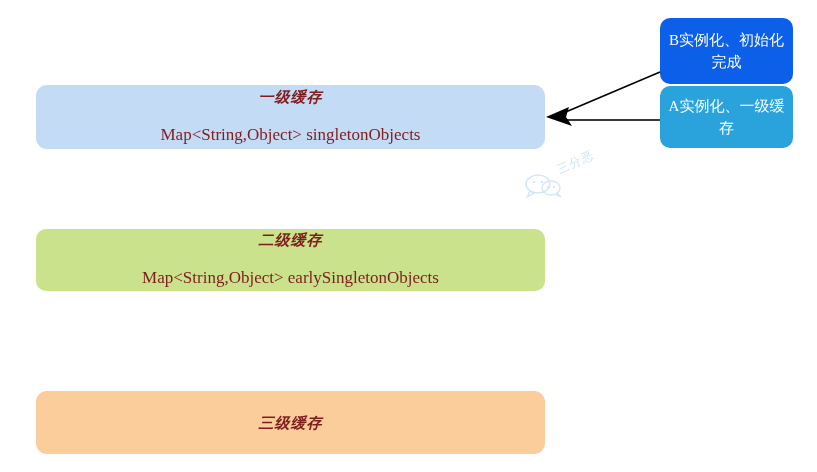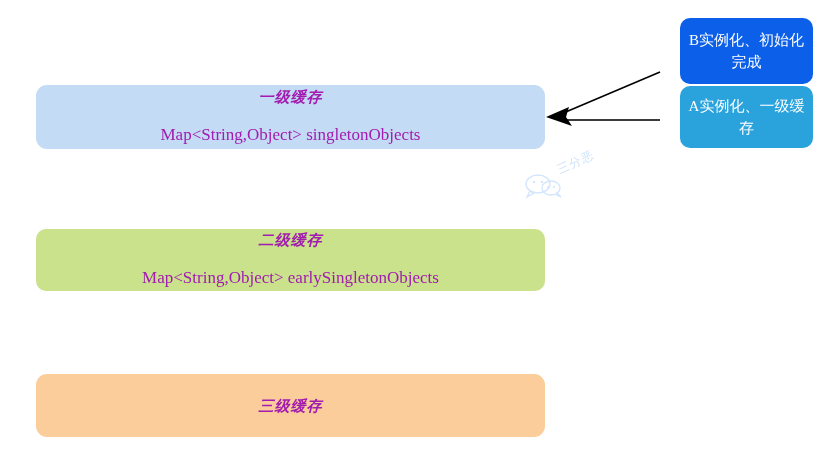--- a/index.html
+++ b/index.html
@@ -22,21 +22,21 @@
   .cache-box {
     position: absolute;
     left: 36px;
     width: 509px;
     border-radius: 11px;
     box-sizing: border-box;
     display: flex;
     flex-direction: column;
     align-items: center;
     justify-content: center;
-    color: #a21caf;
+    color: #7f1d1d;
     text-align: center;
   }
   .cache-title {
     font-family: "Liberation Serif", "DejaVu Serif", serif;
     font-weight: bold;
     font-style: italic;
     font-size: 15px;
     line-height: 20px;
     letter-spacing: 1px;
   }
@@ -53,29 +53,29 @@
     height: 64px;
     background: #c3dbf5;
   }
   #box-l2 {
     top: 229px;
     height: 62px;
     background: #c9e28b;
     border-radius: 10px;
   }
   #box-l3 {
-    top: 374px;
+    top: 391px;
     height: 63px;
     background: #fbcd9b;
   }
 
   
   .callout {
     position: absolute;
-    left: 680px;
+    left: 660px;
     width: 133px;
     border-radius: 10px;
     box-sizing: border-box;
     display: flex;
     align-items: center;
     justify-content: center;
     color: #ffffff;
     text-align: center;
     font-family: "Liberation Serif", "DejaVu Serif", serif;
     font-size: 15px;

